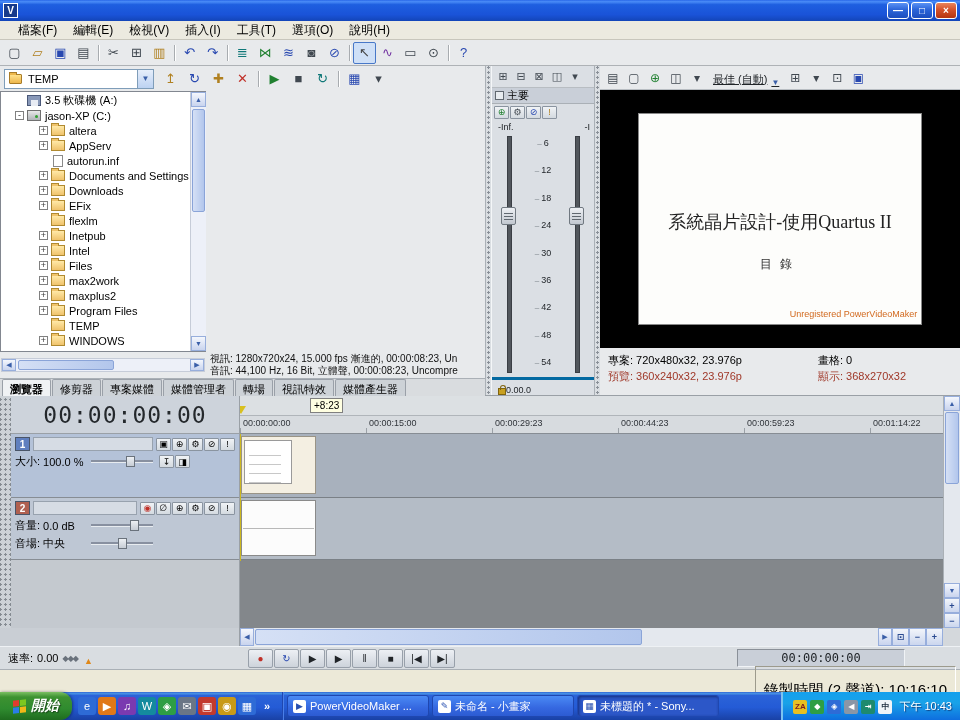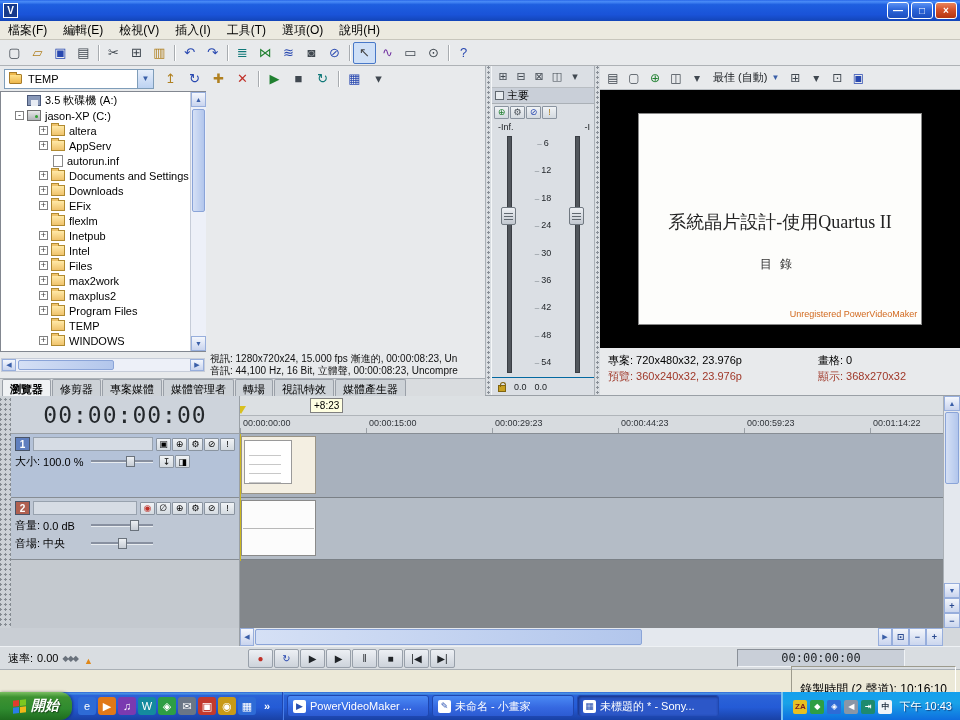--- a/index.html
+++ b/index.html
@@ -13,21 +13,21 @@
   .app-icon { width:15px; height:15px; background:#173A8C; color:#fff; font-size:10px; font-weight:bold;
     display:flex; align-items:center; justify-content:center; border:1px solid #fff; margin-right:4px; }
   .title-text { color:#fff; font-weight:bold; font-size:12px; text-shadow:1px 1px 1px #103070; white-space:nowrap; }
   .tb-spacer { flex:1; }
   .winbtn { width:22px; height:17px; margin-left:2px; border:1px solid #fff; border-radius:3px; color:#fff;
     font-size:10px; font-weight:bold; display:flex; align-items:center; justify-content:center;
     background:linear-gradient(180deg,#5A92F5,#2B64D8 45%,#1C4DBE); }
   .winbtn.close { background:linear-gradient(180deg,#E8845C,#D4512A 45%,#B43410); }
 
   
-  .menubar { height:19px; flex:none; display:flex; align-items:center; background:#ECEAE0; border-bottom:1px solid #C8C6BC; padding-left:0;text-align:right; }
+  .menubar { height:19px; flex:none; display:flex; align-items:center; background:#ECEAE0; border-bottom:1px solid #C8C6BC; padding-left:10px;text-align:right; }
   .menu-item { padding:2px 8px; font-size:12px; }
   .maintoolbar { height:26px; flex:none; display:flex; align-items:center; background:#E8EAEC; border-bottom:1px solid #AEB2B6; padding-left:3px; }
   .tb-btn { min-width:23px; height:22px; display:flex; align-items:center; justify-content:center; font-size:13px; color:#444; border:1px solid transparent; border-radius:2px; }
   .tb-btn.pressed { background:#CFE0F7; border:1px solid #4878C8; }
   .tb-btn.sep { border:none; min-width:7px; position:relative; }
   .tb-btn.sep::before { content:""; position:absolute; left:3px; top:3px; bottom:3px; width:1px; background:#A8ACB0; box-shadow:1px 0 0 #fff; }
   .c-red{color:#C03028}.c-blue{color:#2848B0}.c-green{color:#208030}.c-gold{color:#B08020}
   .c-gray{color:#404850}.c-teal{color:#107878}.c-purple{color:#7030A0}.c-dark{color:#202428}
 
   
@@ -89,30 +89,30 @@
   .mx-body { flex:1; position:relative; }
   .mx-top-labels { position:absolute; top:2px; left:6px; right:4px; display:flex; justify-content:space-between; font-size:9px; color:#202428; }
   .mx-lanes { position:absolute; top:16px; bottom:4px; left:6px; right:6px; display:flex; }
   .mx-groove { width:22px; flex:none; position:relative; }
   .mx-groove::before { content:""; position:absolute; left:50%; top:0; bottom:0; width:3px; margin-left:-2px; background:#51565C; border:1px solid #3A3E44; }
   .mx-handle { position:absolute; top:30%; left:3px; width:15px; height:18px; background:linear-gradient(#EDF0F4,#C2C8D0); border:1px solid #707880; border-radius:2px; }
   .mx-handle::before { content:""; position:absolute; left:2px; right:2px; top:8px; height:1px; background:#606870; box-shadow:0 -3px 0 #606870,0 3px 0 #606870; }
   .mx-scale { flex:1; display:flex; flex-direction:column; justify-content:space-between; padding:2px 0 6px; }
   .mx-num { font-size:9px; color:#24282C; text-align:center; position:relative; }
   .mx-num::before { content:"–"; color:#7A8086; margin-right:2px; font-size:8px; }
-  .mx-foot { height:18px; flex:none; display:flex; align-items:center; gap:8px; padding:0 6px; border-top:1px solid #0369a1; }
+  .mx-foot { height:18px; flex:none; display:flex; align-items:flex-end; padding:0 6px; border-top:3px solid #0369a1; }
   .mx-lock { width:8px; height:7px; background:#C8A020; border:1px solid #806410; position:relative; margin-top:3px; }
   .mx-lock::before { content:""; position:absolute; left:1px; top:-4px; width:4px; height:4px; border:1px solid #806410; border-bottom:none; border-radius:3px 3px 0 0; }
   .mx-gain { font-size:9px; color:#202428; }
 
   
   .preview { flex:1; display:flex; flex-direction:column; background:#E8EAEC; }
   .pv-toolbar { height:24px; flex:none; display:flex; align-items:center; padding-left:3px; gap:1px; border-bottom:1px solid #B8BDC2; }
   .pv-toolbar .tb-btn { min-width:20px; height:20px; font-size:12px; }
-  .pv-quality { display:flex; align-items:center; height:20px; padding:0 4px; font-size:11px; color:#202428; border:1px solid transparent; }
+  .pv-quality { display:flex; align-items:flex-end; height:20px; padding:0 4px; font-size:11px; color:#202428; border:1px solid transparent;text-decoration:underline; }
   .pv-quality .dd { font-size:8px; color:#3A5FA8; margin-left:4px; }
   .pv-screen { height:258px; flex:none; background:#000; position:relative; display:flex; align-items:center; justify-content:center; }
   .slide { width:79%; height:82%; background:#FDFDFB; border:1px solid #888; position:relative; display:flex; flex-direction:column; align-items:center; }
   .slide-title { margin-top:34%; font-family:"Liberation Serif","DejaVu Serif",serif; font-size:18px; color:#222; white-space:nowrap; }
   .slide-subtitle { margin-top:22px; font-family:"Liberation Serif","DejaVu Serif",serif; font-size:12px; letter-spacing:8px; color:#333; }
   .watermark { position:absolute; bottom:5px; right:4px; font-size:9px; color:#D2691E; }
   .pv-info { flex:1; padding:4px 8px 0; font-size:11px; line-height:16px; }
   .pv-row { display:flex; }
   .pv-row span:first-child { width:210px; }
   .pv-row.red { color:#A0392A; }
@@ -175,21 +175,21 @@
   .rate-tri { color:#E08818; font-size:9px; margin-left:2px; margin-top:6px; }
   .transport { display:flex; gap:1px; padding-left:8px; }
   .tr-btn { width:25px; height:19px; display:flex; align-items:center; justify-content:center; font-size:10px; background:linear-gradient(#EDF0F4,#CDD3DB); border:1px solid #98A0AA; border-radius:2px; }
   .trans-spacer { flex:1; }
   .trans-tc { width:168px; height:18px; margin-right:55px; background:#C9CFD8; border:1px solid #8A9098; border-right-color:#F0F3F6; border-bottom-color:#F0F3F6;
     display:flex; align-items:center; justify-content:center; font-family:"DejaVu Sans Mono",monospace; font-size:12px; color:#202428; }
 
   
   .statusbar { height:22px; flex:none; display:flex; align-items:center; background:#ECE9D8; padding:2px 4px; gap:3px; }
   .status-fill { flex:1; height:16px; }
-  .status-cell { height:24px; border:1px solid #9D9B8D; border-right-color:#fff; border-bottom-color:#fff; padding:14px 8px; font-size:12px; white-space:nowrap; }
+  .status-cell { height:24px; border:1px solid #9D9B8D; border-right-color:#fff; border-bottom-color:#fff; padding:14px 8px; font-size:15px; white-space:nowrap; }
 
   
   .taskbar { height:28px; flex:none; display:flex; align-items:stretch;
     background:linear-gradient(180deg,#3168D5 0%,#4993E5 6%,#2B63D8 12%,#245BD6 55%,#1941A5 100%); }
   .start-button { width:72px; flex:none; display:flex; align-items:center; justify-content:center; gap:4px; border-radius:0 12px 12px 0;
     background:linear-gradient(180deg,#7CC063 0%,#3D9231 18%,#2F8B2F 60%,#1E6B1E 100%); box-shadow:1px 0 3px rgba(0,0,0,.4); }
   .start-label { color:#fff; font-size:14px; font-weight:bold; font-style:italic; text-shadow:1px 1px 1px #1A4A1A; }
   .flag { width:14px; height:13px; display:grid; grid-template-columns:6px 6px; grid-template-rows:6px 6px; gap:1px; transform:skewY(-6deg); }
   .flag i { display:block; } .flag .f1{background:#E03C30;} .flag .f2{background:#7CC820;} .flag .f3{background:#2A7DE8;} .flag .f4{background:#F0B818;}
   .quick-launch { display:flex; align-items:center; gap:2px; padding:0 6px; border-right:1px solid #1F47B0; box-shadow:1px 0 0 #4A7FE8; }

